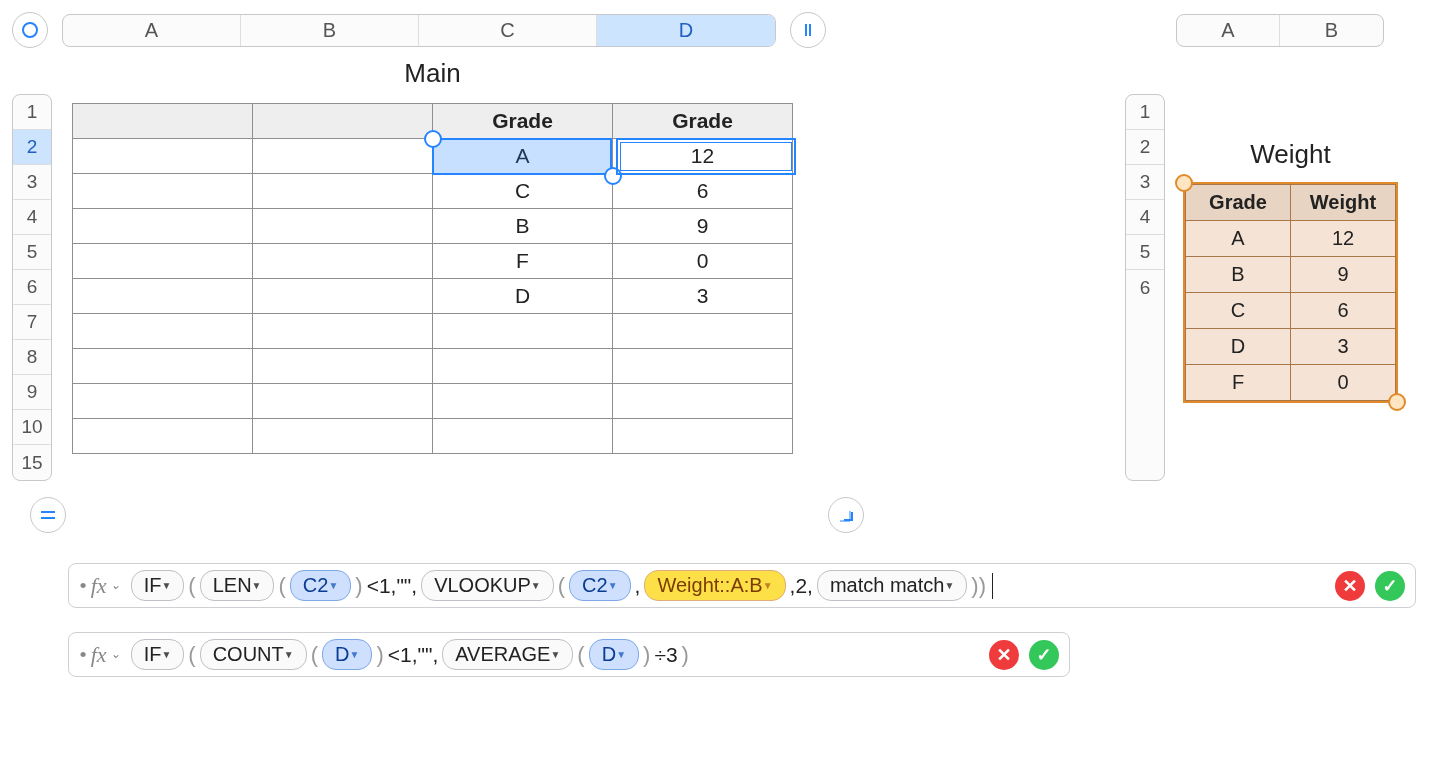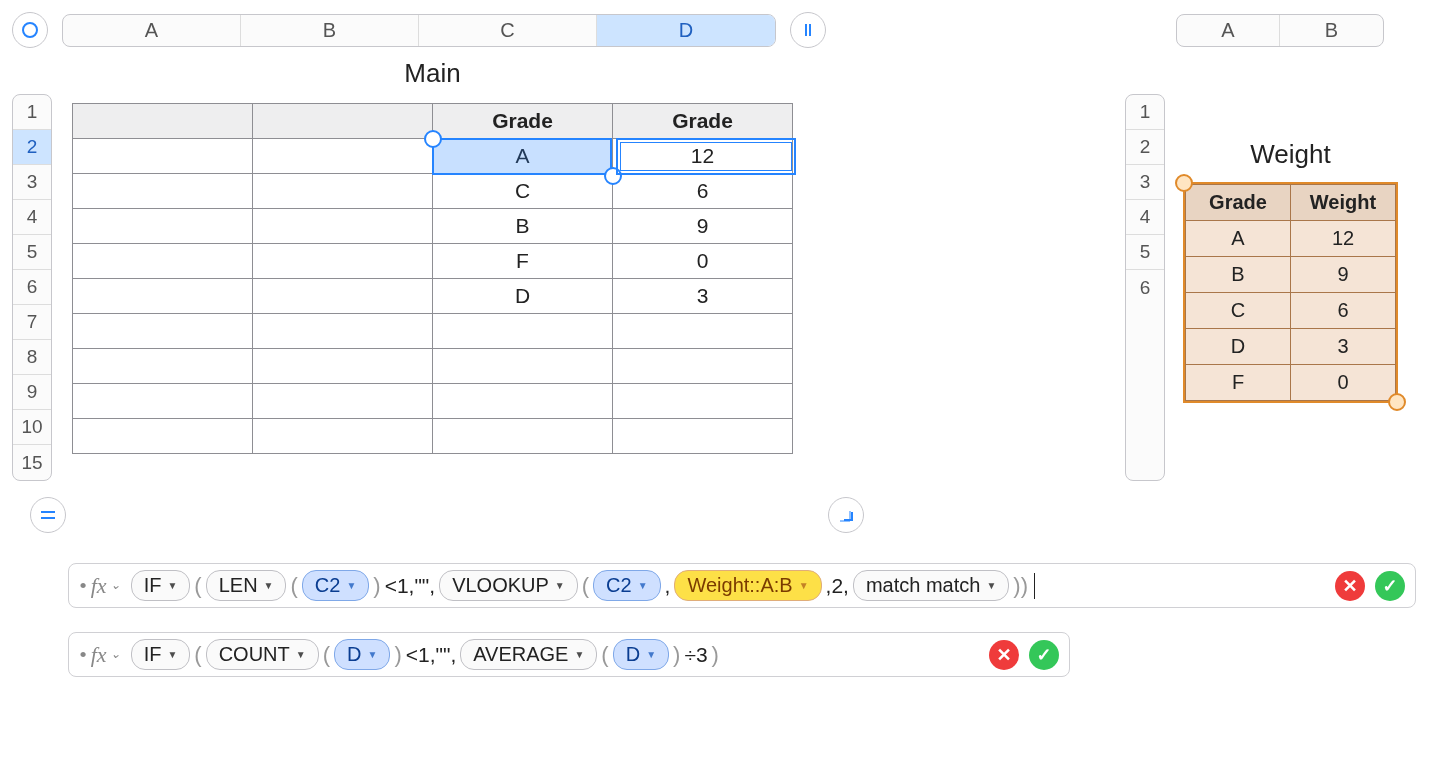--- a/index.html
+++ b/index.html
@@ -96,21 +96,21 @@
     display: flex; align-items: center; border: 1px solid #d0d0d4;
     border-radius: 8px; padding: 6px 10px; gap: 4px;
     font-size: 21px; background: #fff;
   }
   .fx-prefix {
     color: #888; font-style: italic; font-family: Georgia, serif;
     font-size: 22px; display: flex; align-items: center; gap: 4px;
     padding-right: 6px;
   }
   .token {
-    display: inline-flex; align-items: center; gap: 6px;
+    display: inline-flex; align-items: center; 
     border: 1px solid #c0c0c5; border-radius: 14px;
     padding: 3px 12px; background: #fafafa; font-size: 20px;
     color: #222;
   }
   .token.blue { background: #cfe0ff; border-color: #7fa8e8; color: #0a3d91; align-items: center; }
   .token.orange { background: #fde047; border-color: #e0ad7a; color: #7a3b00; }
   .token .tri { font-size: 10px; color: currentColor; opacity: .8; }
   .tri.blue { color: #2060c0; }
   .tri.orange { color: #b56a1e; }
   .paren { color: #999; font-size: 22px; }

